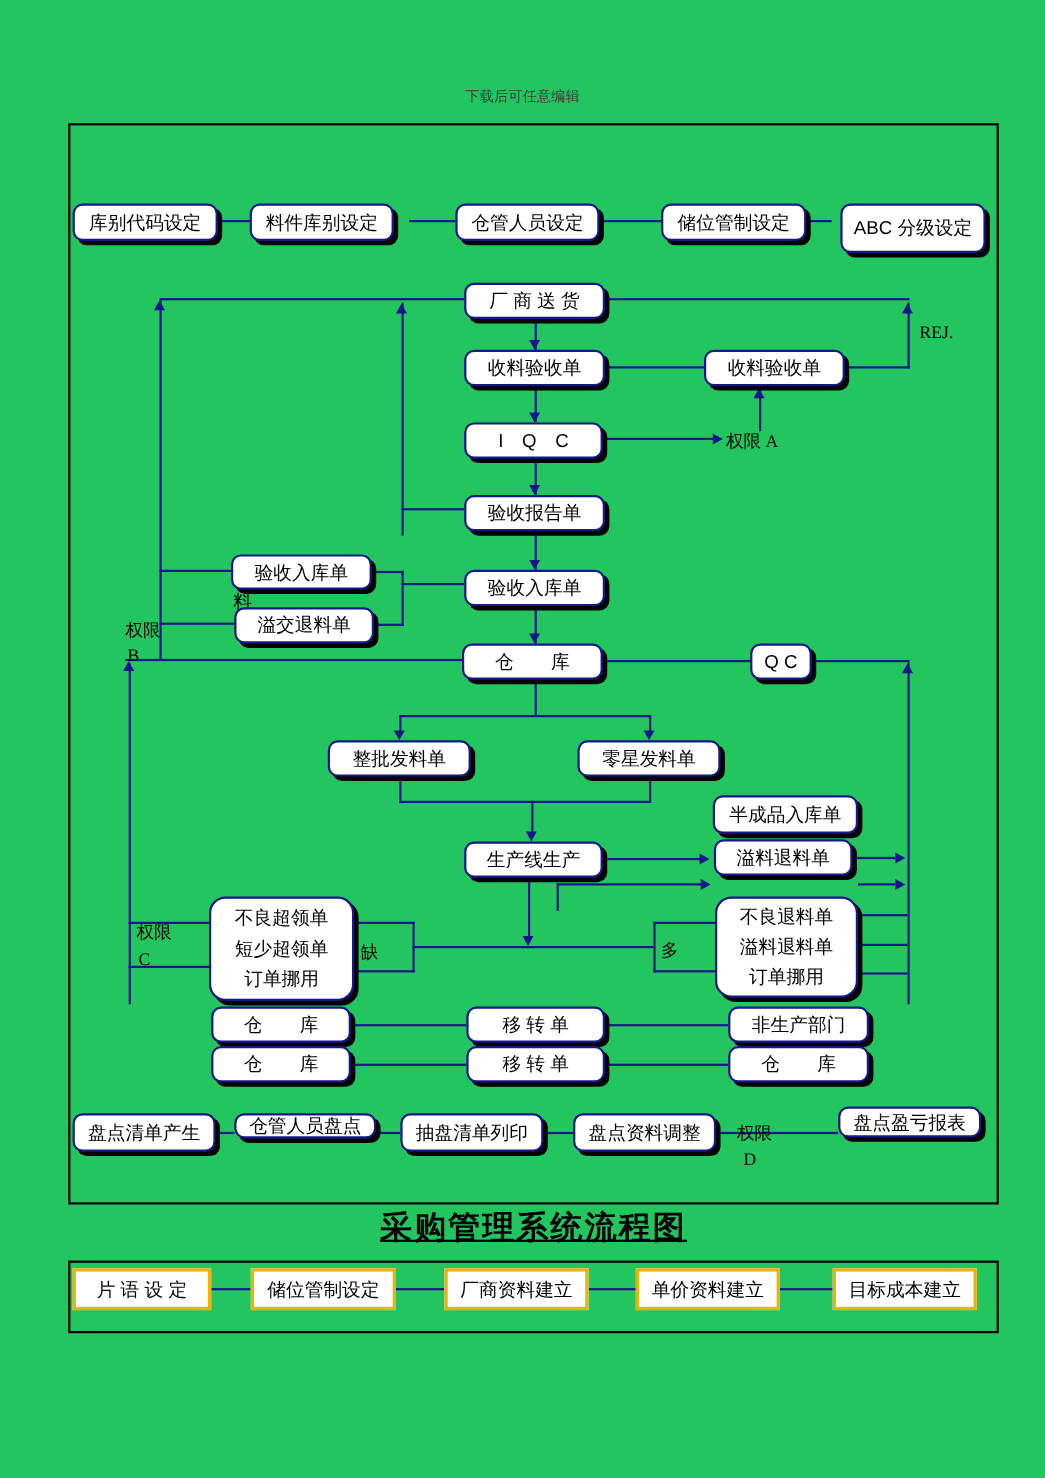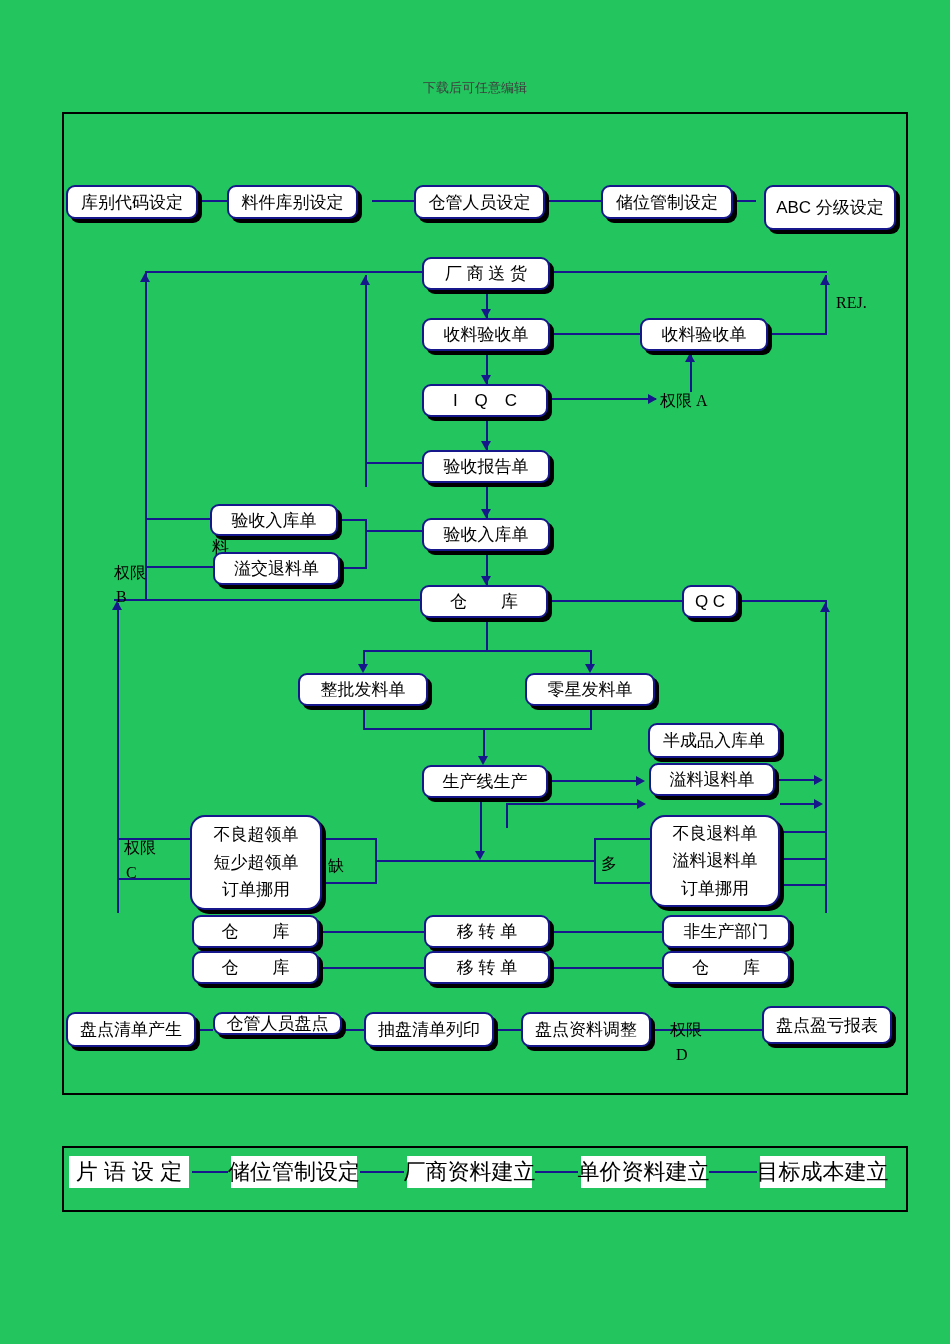--- a/index.html
+++ b/index.html
@@ -9,22 +9,22 @@
         font-size:13px;color:#3d3d3d;font-family:"Liberation Serif",serif}
   .frame{position:absolute;border:2px solid #000;box-sizing:border-box;z-index:0}
   .title{position:absolute;left:62px;width:846px;text-align:center;font-weight:bold;
          font-family:"Liberation Serif",serif;text-decoration:underline;letter-spacing:2px;z-index:2}
   .t1{top:117px;font-size:31px}
   .t2{top:1096px;font-size:29px}
   .rbox{position:absolute;box-sizing:border-box;background:#fff;border:2px solid #17178c;
         border-radius:9px;box-shadow:4px 4px 0 0 #000;display:flex;align-items:center;
         justify-content:center;font-size:17px;white-space:nowrap;z-index:3}
   .big{border-radius:15px;flex-direction:column;line-height:1.62;z-index:3}
-  .sbox{position:absolute;box-sizing:border-box;background:#fff;border:3px solid #22c55e;
-        display:flex;align-items:center;justify-content:center;font-size:22px;white-space:nowrap;z-index:3}
+  .sbox{position:absolute;box-sizing:border-box;background:#fff;border:3px solid #eab308;
+        display:flex;align-items:center;justify-content:center;font-size:17px;white-space:nowrap;z-index:3}
   .hl{position:absolute;height:2px;background:#17178c;z-index:1}
   .vl{position:absolute;width:2px;background:#17178c;z-index:1}
   .lbl{position:absolute;font-size:16px;white-space:nowrap;z-index:4;
        font-family:"Liberation Serif",serif}
   .ovf{position:absolute;font-size:17px;z-index:2;white-space:nowrap}
   .ar{position:absolute;width:0;height:0;z-index:2}
   .up{border-left:5px solid transparent;border-right:5px solid transparent;border-bottom:9px solid #17178c}
   .down{border-left:5px solid transparent;border-right:5px solid transparent;border-top:9px solid #17178c}
   .right{border-top:5px solid transparent;border-bottom:5px solid transparent;border-left:9px solid #17178c}
 </style>
@@ -79,21 +79,21 @@
   <div class="rbox" style="left:424px;top:915px;width:126px;height:33px">移 转 单</div>
   <div class="rbox" style="left:662px;top:915px;width:128px;height:33px">非生产部门</div>
   <div class="rbox" style="left:192px;top:951px;width:127px;height:33px">仓　　库</div>
   <div class="rbox" style="left:424px;top:951px;width:126px;height:33px">移 转 单</div>
   <div class="rbox" style="left:662px;top:951px;width:128px;height:33px">仓　　库</div>
 
   <div class="rbox" style="left:66px;top:1012px;width:130px;height:35px">盘点清单产生</div>
   <div class="rbox" style="left:213px;top:1012px;width:129px;height:23px">仓管人员盘点</div>
   <div class="rbox" style="left:364px;top:1012px;width:130px;height:35px">抽盘清单列印</div>
   <div class="rbox" style="left:521px;top:1012px;width:130px;height:35px">盘点资料调整</div>
-  <div class="rbox" style="left:762px;top:1006px;width:130px;height:38px">盘点盈亏报表</div>
+  <div class="rbox" style="left:762px;top:1006px;width:130px;height:28px">盘点盈亏报表</div>
   <div class="hl" style="left:196px;top:1029px;width:17px"></div>
   <div class="hl" style="left:342px;top:1029px;width:22px"></div>
   <div class="hl" style="left:494px;top:1029px;width:27px"></div>
   <div class="hl" style="left:651px;top:1029px;width:111px"></div>
 
   <div class="lbl" style="left:836px;top:294px">REJ.</div>
   <div class="lbl" style="left:660px;top:391px">权限 A</div>
   <div class="lbl" style="left:114px;top:563px">权限</div>
   <div class="lbl" style="left:116px;top:588px">B</div>
   <div class="lbl" style="left:124px;top:838px">权限</div>
@@ -175,20 +175,21 @@
   <div class="ar up" style="left:820px;top:603px"></div>
   <div class="ar down" style="left:358px;top:664px"></div>
   <div class="ar down" style="left:585px;top:664px"></div>
   <div class="ar down" style="left:478px;top:756px"></div>
   <div class="ar right" style="left:636px;top:776px"></div>
   <div class="ar down" style="left:475px;top:851px"></div>
   <div class="ar right" style="left:637px;top:799px"></div>
   <div class="ar right" style="left:814px;top:799px"></div>
   <div class="ar right" style="left:814px;top:775px"></div>
 
+  <div class="title t2">采购管理系统流程图</div>
   <div class="frame" style="left:62px;top:1146px;width:846px;height:66px"></div>
 
   <div class="sbox" style="left:66px;top:1153px;width:126px;height:38px">片 语 设 定</div>
   <div class="sbox" style="left:228px;top:1153px;width:132px;height:38px">储位管制设定</div>
   <div class="sbox" style="left:404px;top:1153px;width:131px;height:38px">厂商资料建立</div>
   <div class="sbox" style="left:578px;top:1153px;width:131px;height:38px">单价资料建立</div>
   <div class="sbox" style="left:757px;top:1153px;width:131px;height:38px">目标成本建立</div>
   <div class="hl" style="left:192px;top:1171px;width:36px"></div>
   <div class="hl" style="left:360px;top:1171px;width:44px"></div>
   <div class="hl" style="left:535px;top:1171px;width:43px"></div>

